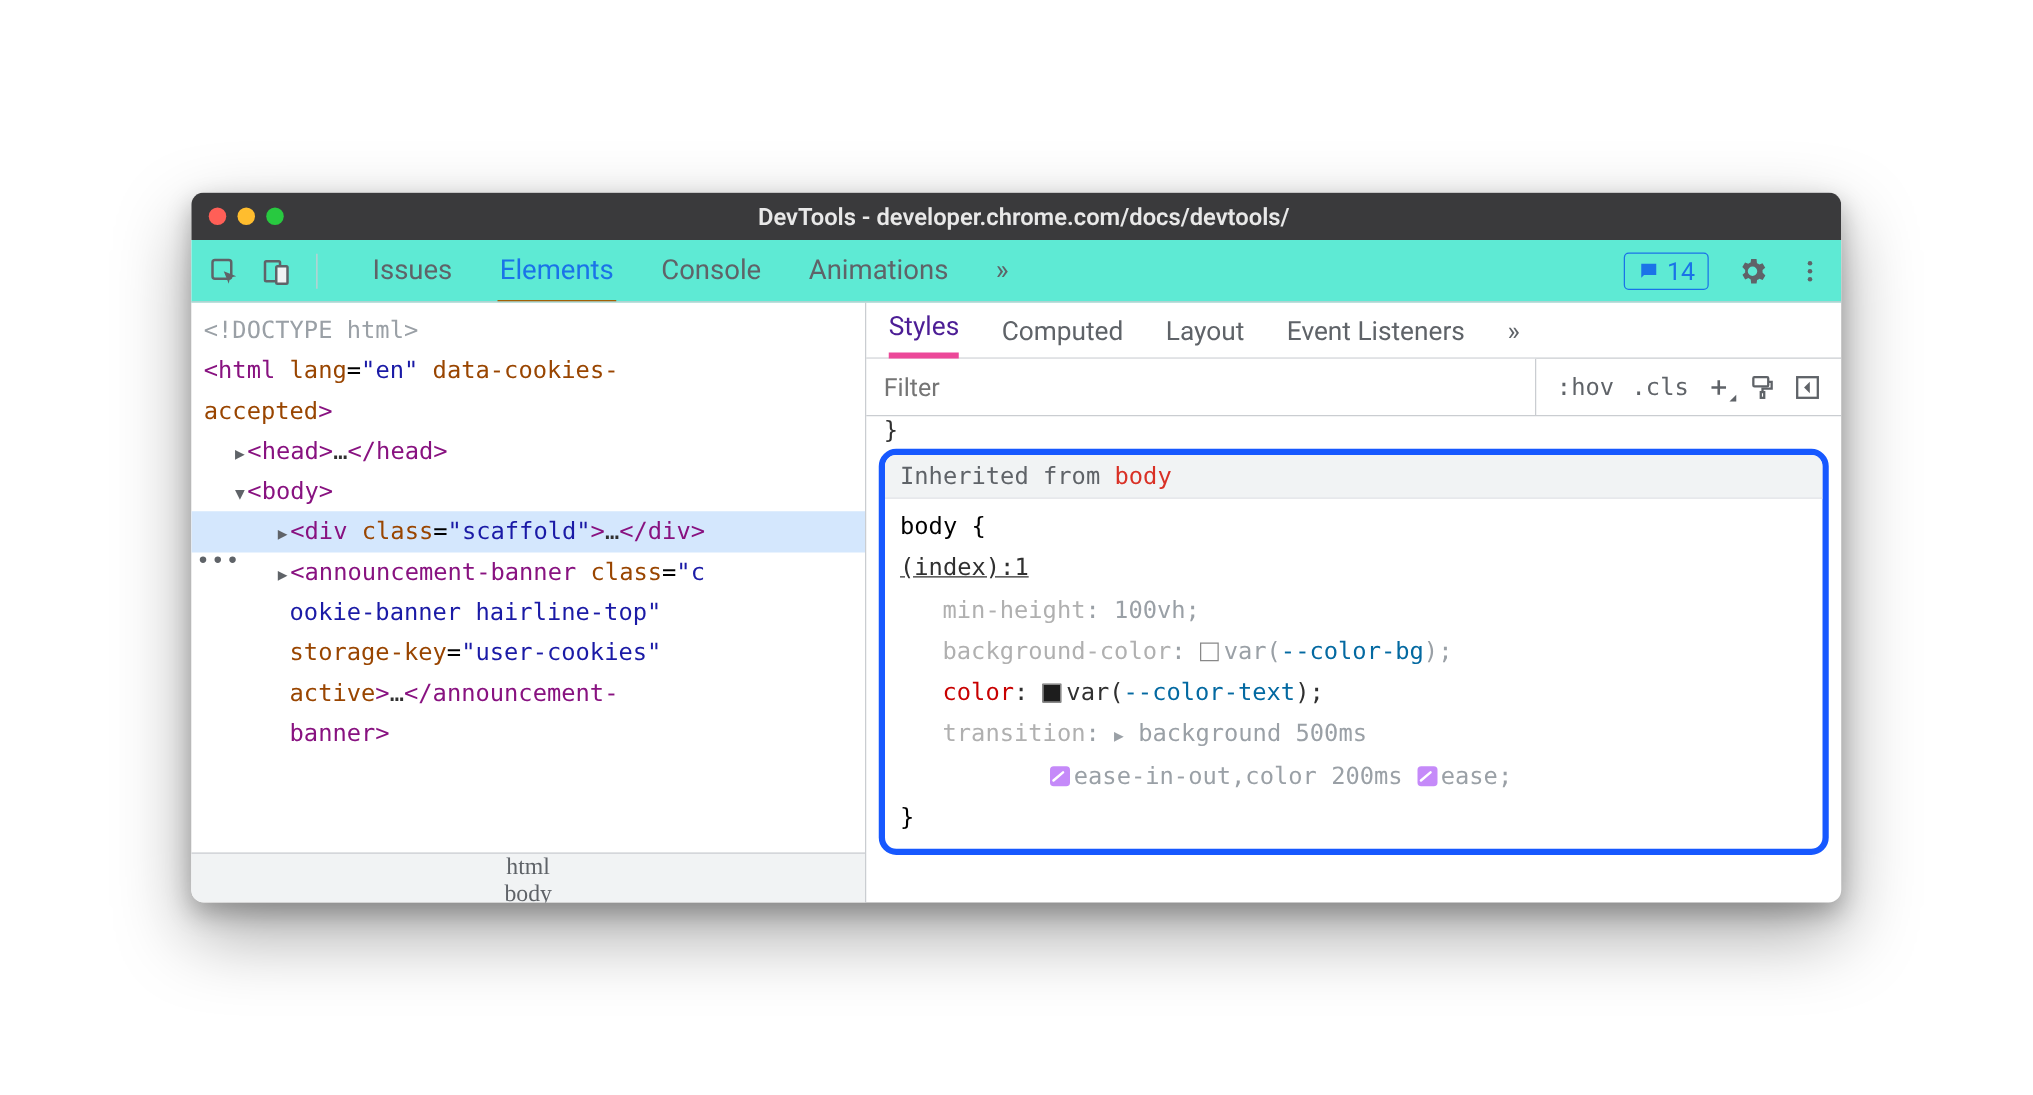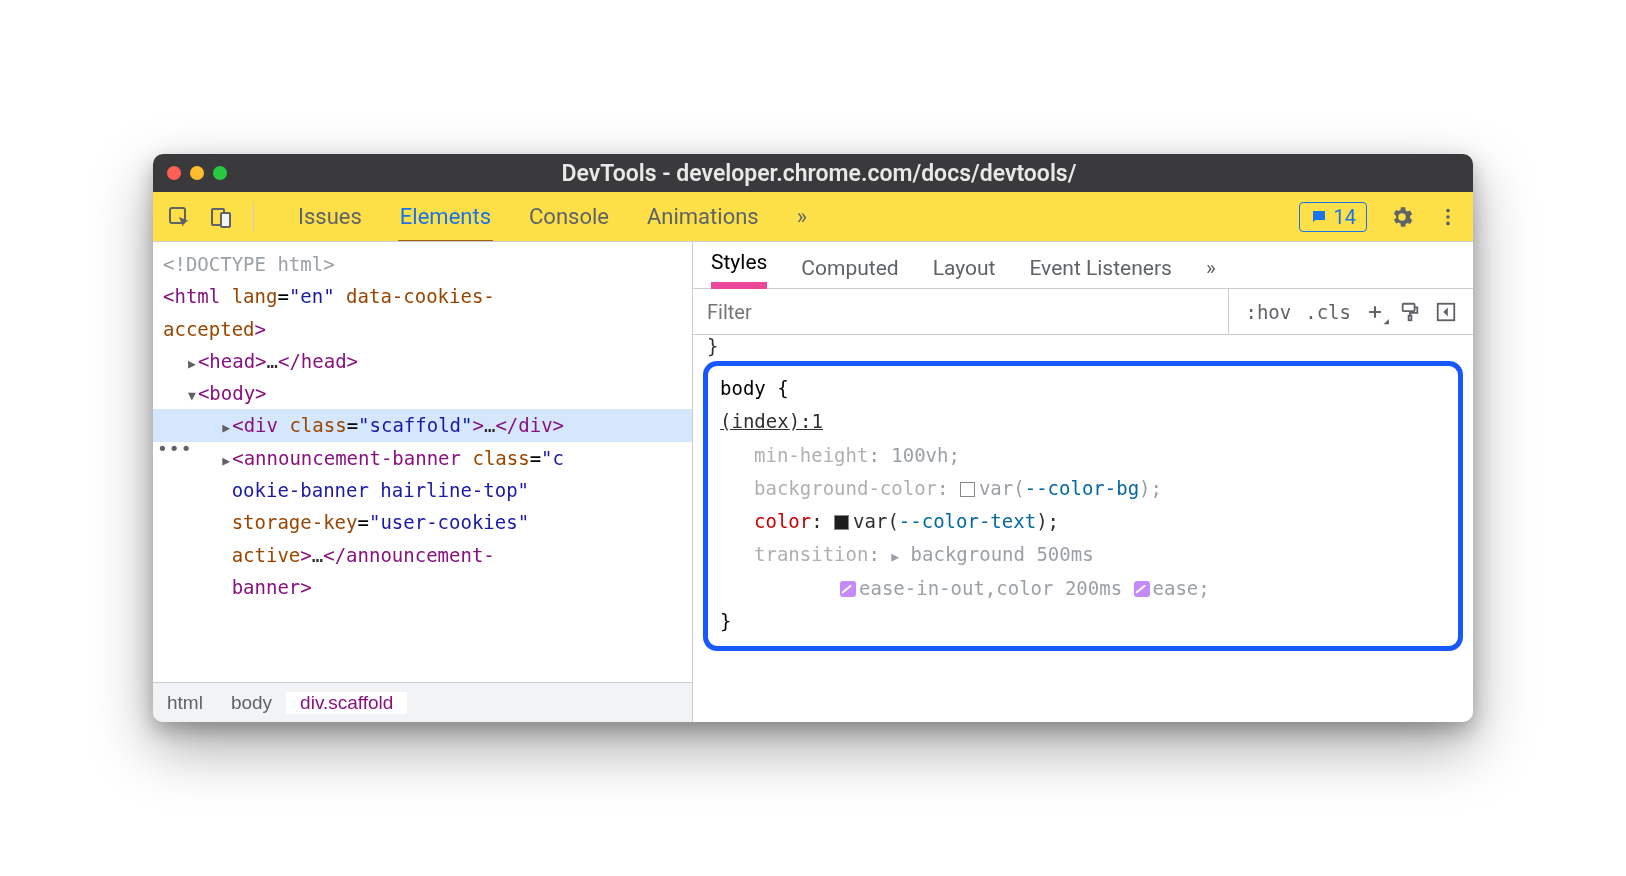--- a/index.html
+++ b/index.html
@@ -30,26 +30,26 @@
 .traffic { display: flex; gap: 9px; }
 .dot { width: 14px; height: 14px; border-radius: 50%; }
 .dot.r { background: #ff5f57; }
 .dot.y { background: #ffbd2e; }
 .dot.g { background: #28c940; }
 .titletext {
   position: absolute;
   left: 12px; right: 0;
   text-align: center;
   color: #e8e8e8;
-  font-size: 23px;
+  font-size: 19px;
   font-weight: 600;
   pointer-events: none;
 }
 .toolbar {
-  background: #fde047;
+  background: #5eead4;
   border-bottom: 1px solid #cacdd1;
   display: flex;
   align-items: center;
   height: 50px;
   padding: 0 14px;
   font-size: 22px;
   color: #5f6368;
 }
 .toolbar-left { display: flex; align-items: center; gap: 18px; }
 .divider { width: 1px; height: 28px; background: #cacdd1; margin: 0 6px 0 2px; }
@@ -87,33 +87,33 @@
 .grid-chip {
   display: inline-block; background: #fff; border: 1px solid #bbb;
   border-radius: 12px; padding: 0 10px; font-size: 15px;
   font-family: Menlo, monospace; color: #555;
 }
 .sel-hint { color: #9aa0a6; font-style: italic; }
 .crumbs {
   border-top: 1px solid #cacdd1;
   background: #f1f3f4;
   display: flex; align-items: center;
-  height: 40px; font-family: Liberation Sans, sans-serif;
-  font-size: 19px; color: #5f6368;
+  height: 40px; font-family: Liberation Serif, serif;
+  font-size: 19px; color: #5f6368; flex-direction: column;
 }
 .crumb { padding: 0 14px; cursor: pointer; }
 .crumb.active { background: #fff; color: #881280; }
 .styles-panel { flex: 1; display: flex; flex-direction: column; font-size: 21px; }
 .sub-tabs {
   display: flex; gap: 34px; padding: 8px 18px 0 18px;
   color: #5f6368; border-bottom: 1px solid #cacdd1;
   align-items: flex-end;
 }
 .sub-tab { padding-bottom: 8px; cursor: pointer; }
-.sub-tab.active { color: #000000; border-bottom: 7px solid #ec4899; margin-bottom: -1px; }
+.sub-tab.active { color: #4c1d95; border-bottom: 5px solid #ec4899; margin-bottom: -1px; }
 .filter-row {
   display: flex; border-bottom: 1px solid #cacdd1;
   height: 46px;
 }
 .filter-input {
   flex: 1; border: none; outline: none;
   font-size: 20px; padding: 0 14px; height: 100%;
   font-family: inherit;
   border-right: 1px solid #cacdd1;
 }
@@ -265,20 +265,23 @@
             <svg width="22" height="22" viewBox="0 0 24 24" fill="none" stroke="#5f6368" stroke-width="2">
                 <rect x="3" y="3" width="18" height="18"></rect>
                 <path d="M14 7l-5 5 5 5" fill="#5f6368" stroke="none"></path>
               </svg>
           </span>
         </div>
       </div>
       <div class="curly-close">}</div>
 
       <div class="rule-box">
+        <div class="inherit-bar">
+          <span>Inherited from </span><span class="sel">body</span>
+        </div>
         <div class="rule-body">
           <div class="rule-head">
             <span><span>body</span> <span>{</span></span>
             <span class="rule-src">(index):1</span>
           </div>
           <div class="decl"><span class="prop-dim">min-height</span><span class="val-dim">: </span><span class="val-dim">100vh</span><span class="val-dim">;</span></div>
           <div class="decl"><span class="prop-dim">background-color</span><span class="val-dim">: </span><span class="swatch bg"></span><span class="val-dim">var(</span><span class="varname">--color-bg</span><span class="val-dim">);</span></div>
           <div class="decl"><span class="prop-live">color</span><span class="val-live">: </span><span class="swatch fg"></span><span class="val-live">var(</span><span class="varname">--color-text</span><span class="val-live">);</span></div>
           <div class="decl"><span class="prop-dim">transition</span><span class="val-dim">: </span><span class="toggle-tri">▶</span> <span class="val-dim">background 500ms</span></div>
           <div class="decl wrap-line2"><span class="bezier"></span><span class="val-dim">ease-in-out,color 200ms </span> <span class="bezier"></span><span class="val-dim">ease;</span></div>

